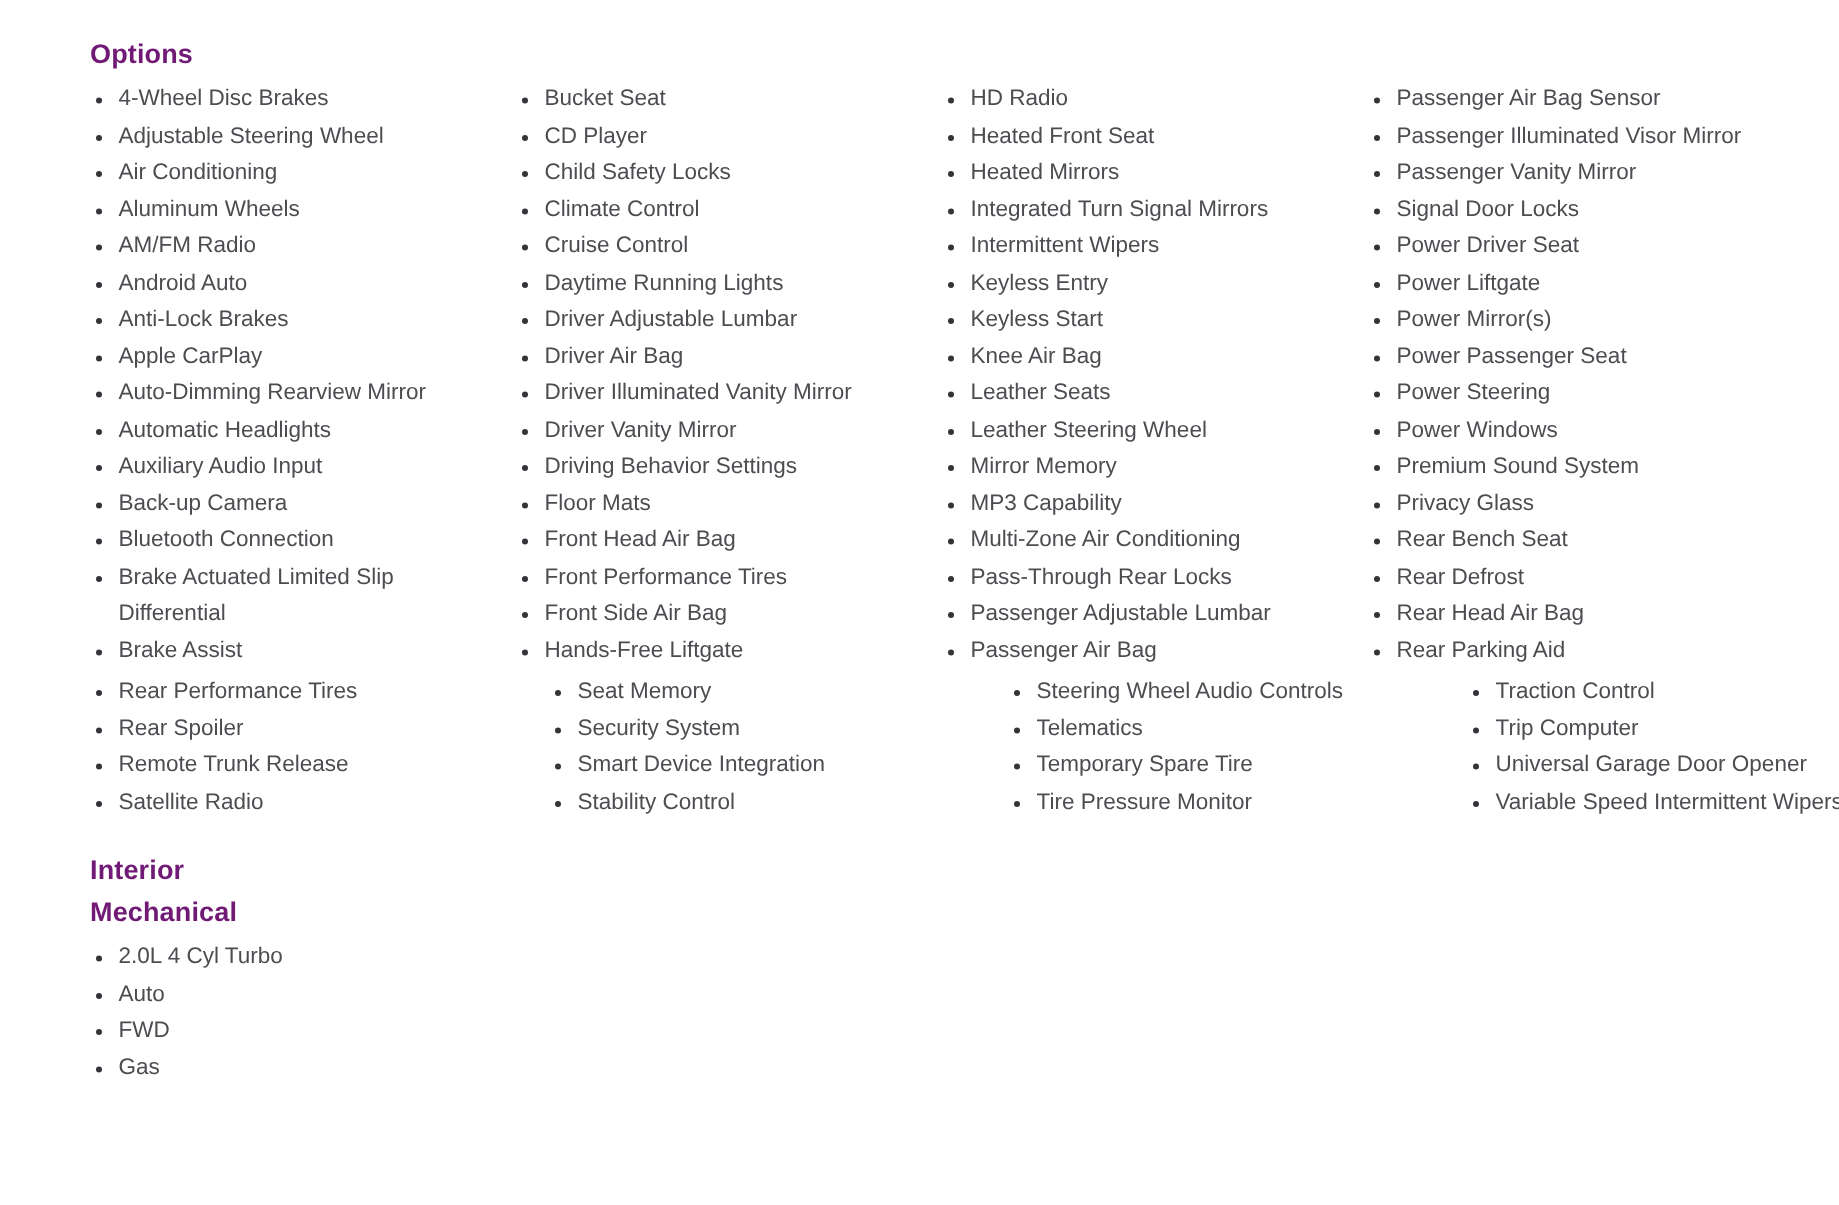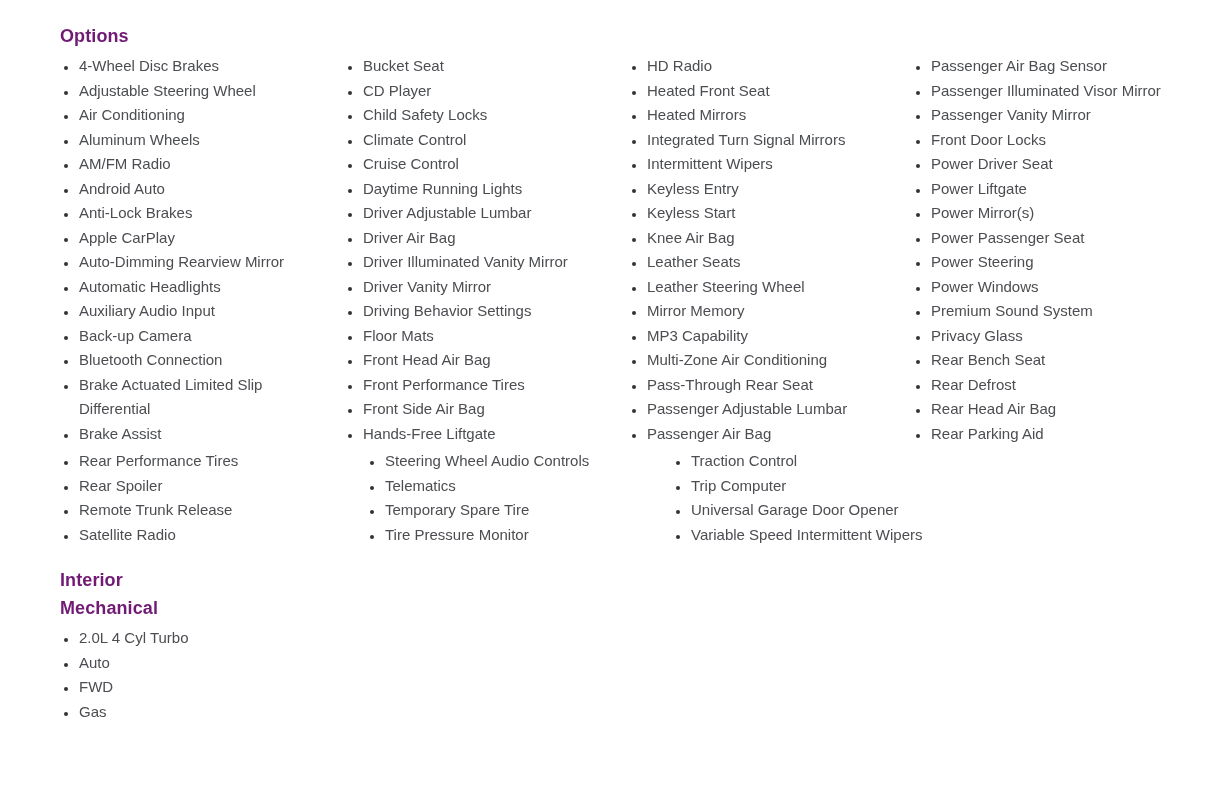--- a/index.html
+++ b/index.html
@@ -99,49 +99,55 @@
           <li>Integrated Turn Signal Mirrors</li>
           <li>Intermittent Wipers</li>
           <li>Keyless Entry</li>
           <li>Keyless Start</li>
           <li>Knee Air Bag</li>
           <li>Leather Seats</li>
           <li>Leather Steering Wheel</li>
           <li>Mirror Memory</li>
           <li>MP3 Capability</li>
           <li>Multi-Zone Air Conditioning</li>
-          <li>Pass-Through Rear Seat</li>
+          <li>Pass-Through Rear Locks</li>
           <li>Passenger Adjustable Lumbar</li>
           <li>Passenger Air Bag</li>
         </ul>
       <ul class="feature-list">
           <li>Passenger Air Bag Sensor</li>
           <li>Passenger Illuminated Visor Mirror</li>
           <li>Passenger Vanity Mirror</li>
-          <li>Front Door Locks</li>
+          <li>Signal Door Locks</li>
           <li>Power Driver Seat</li>
           <li>Power Liftgate</li>
           <li>Power Mirror(s)</li>
           <li>Power Passenger Seat</li>
           <li>Power Steering</li>
           <li>Power Windows</li>
           <li>Premium Sound System</li>
           <li>Privacy Glass</li>
           <li>Rear Bench Seat</li>
           <li>Rear Defrost</li>
           <li>Rear Head Air Bag</li>
           <li>Rear Parking Aid</li>
         </ul>
     </div>
     <div class="cols cols-bottom">
       <ul class="feature-list">
           <li>Rear Performance Tires</li>
           <li>Rear Spoiler</li>
           <li>Remote Trunk Release</li>
           <li>Satellite Radio</li>
+        </ul>
+      <ul class="feature-list">
+          <li>Seat Memory</li>
+          <li>Security System</li>
+          <li>Smart Device Integration</li>
+          <li>Stability Control</li>
         </ul>
       <ul class="feature-list">
           <li>Steering Wheel Audio Controls</li>
           <li>Telematics</li>
           <li>Temporary Spare Tire</li>
           <li>Tire Pressure Monitor</li>
         </ul>
       <ul class="feature-list">
           <li>Traction Control</li>
           <li>Trip Computer</li>

